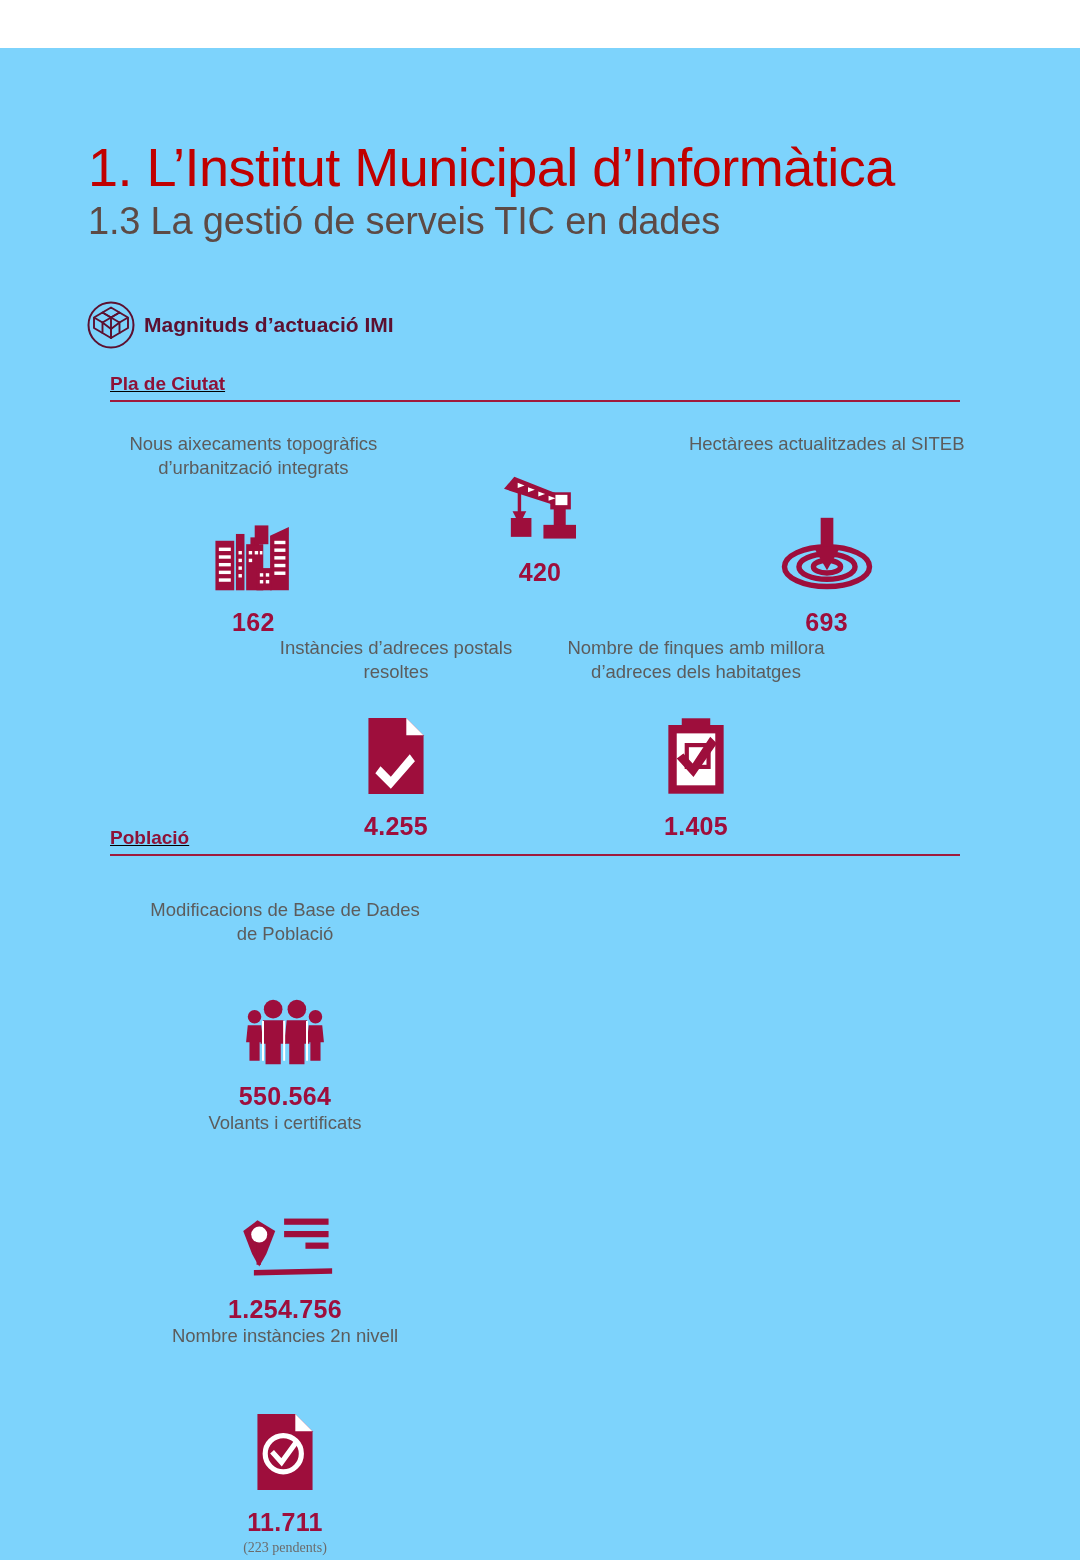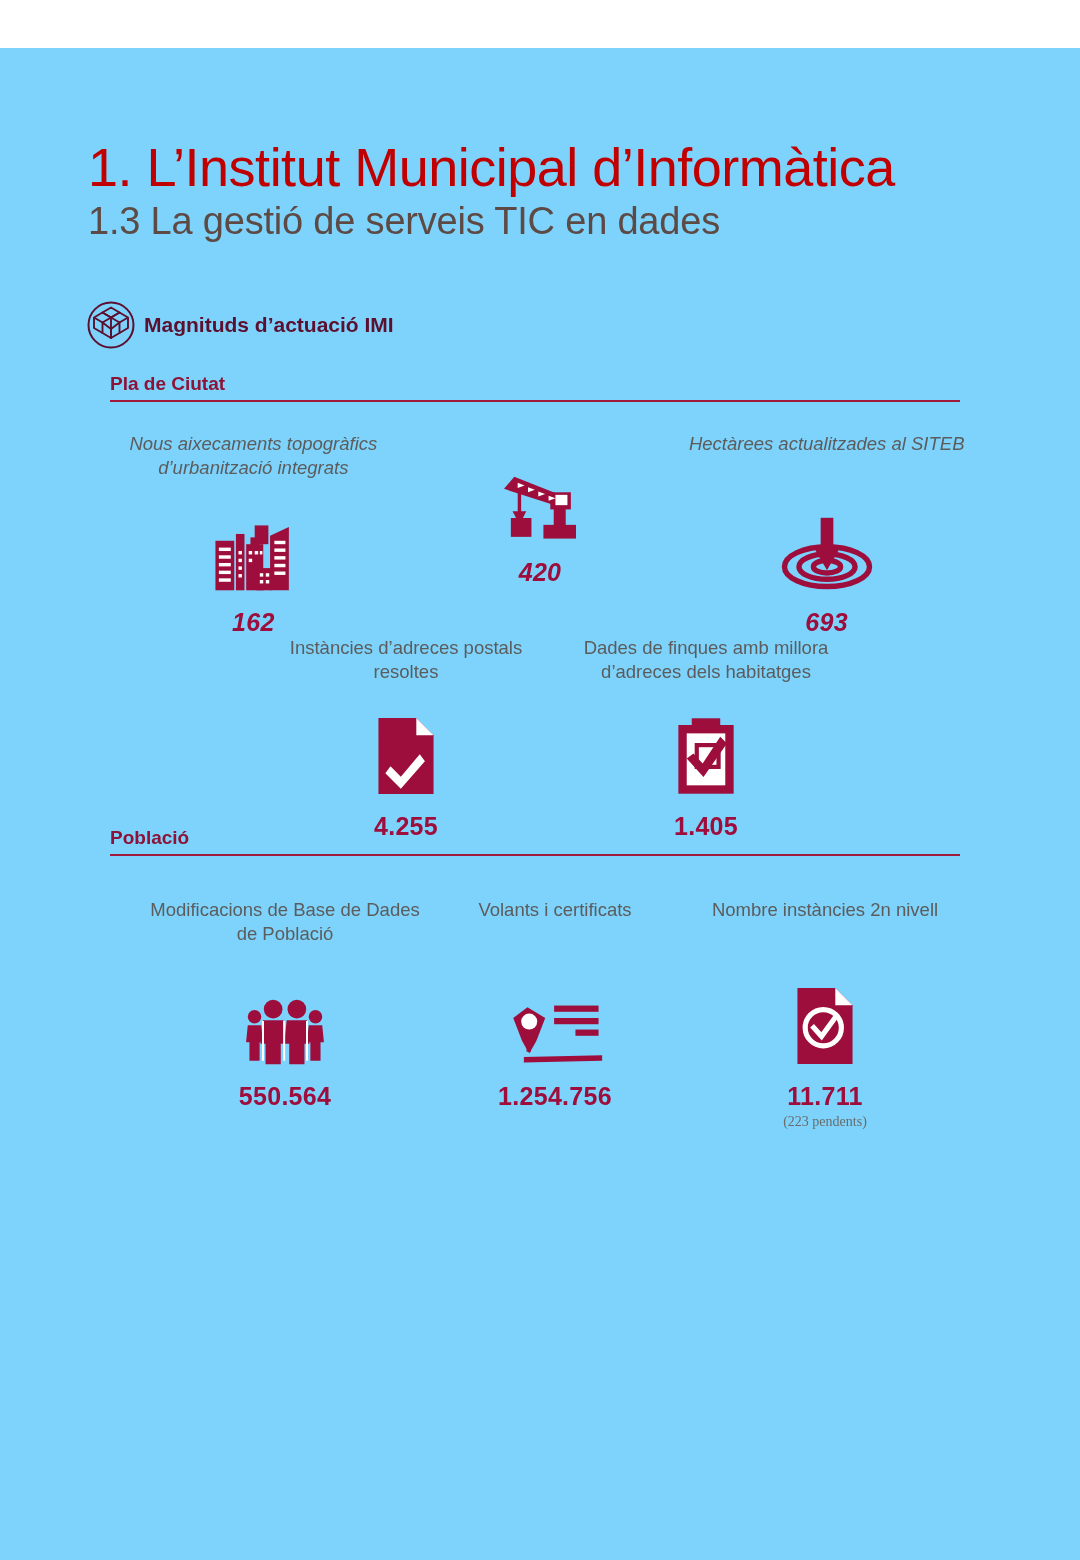--- a/index.html
+++ b/index.html
@@ -58,20 +58,21 @@
     font-weight: bold;
     color: #5c1030;
     white-space: nowrap;
   }
 
   
   .section {
     position: absolute;
     left: 110px;
     width: 850px;
+    text-decoration: underline;
   }
   .section-title {
     font-size: 19px;
     font-weight: bold;
     color: #8d1237;
     padding-bottom: 5px;
   }
   .section-rule {
     height: 1.5px;
     background: #a01a3c;
@@ -79,30 +80,30 @@
   }
   #section-pla { top: 325px; }
   #section-poblacio { top: 779px; }
 
   
   .stat-row {
     position: absolute;
     display: flex;
   }
   #row-1 { left: 110px; top: 384px; width: 860px; }
-  #row-2 { left: 256px; top: 588px; width: 600px; }
-  #row-3 { left: 150px; top: 850px; width: 810px; }
+  #row-2 { left: 246px; top: 588px; width: 600px; }
+  #row-3 { left: 150px; top: 850px; width: 810px; flex-direction: column; }
 
   .stat {
     display: flex;
     flex-direction: column;
     align-items: center;
     text-align: center;
   }
-  #row-1 .stat { width: 287px; font-style: italic; }
+  #row-1 .stat { width: 287px; }
   #row-2 .stat { width: 300px; }
   #row-3 .stat { width: 270px; }
 
   .stat-label {
     font-size: 18.5px;
     line-height: 1.32;
     color: #5c5c5c;
     min-height: 50px;
   }
   .stat-icon {
@@ -286,21 +287,21 @@
         <svg viewBox="0 0 72 92" width="62" height="80" aria-hidden="true">
           <path d="M4 2 L48 2 L68 22 L68 90 L4 90 Z" fill="#9e0e3c"></path>
           <path d="M48 2 L68 22 L48 22 Z" fill="#ffffff"></path>
           <path d="M18 58 L30 70 L52 44 L58 52 L30 84 L12 66 Z" fill="#ffffff"></path>
         </svg>
       </div>
       <div class="stat-value">4.255</div>
     </div>
 
     <div class="stat">
-      <div class="stat-label">Dades de finques amb millora d’adreces dels habitatges</div>
+      <div class="stat-label">Nombre de finques amb millora d’adreces dels habitatges</div>
       <div class="stat-icon">
         <svg viewBox="0 0 74 94" width="62" height="80" aria-hidden="true">
           <rect x="4" y="10" width="66" height="82" fill="#9e0e3c"></rect>
           <rect x="14" y="20" width="46" height="62" fill="#ffffff"></rect>
           <rect x="20" y="2" width="34" height="16" fill="#9e0e3c"></rect>
           <rect x="26" y="34" width="26" height="26" fill="none" stroke="#9e0e3c" stroke-width="5"></rect>
           <path d="M22 44 L33 56 L54 24 L62 32 L34 72 L14 50 Z" fill="#9e0e3c"></path>
         </svg>
       </div>
       <div class="stat-value">1.405</div>

